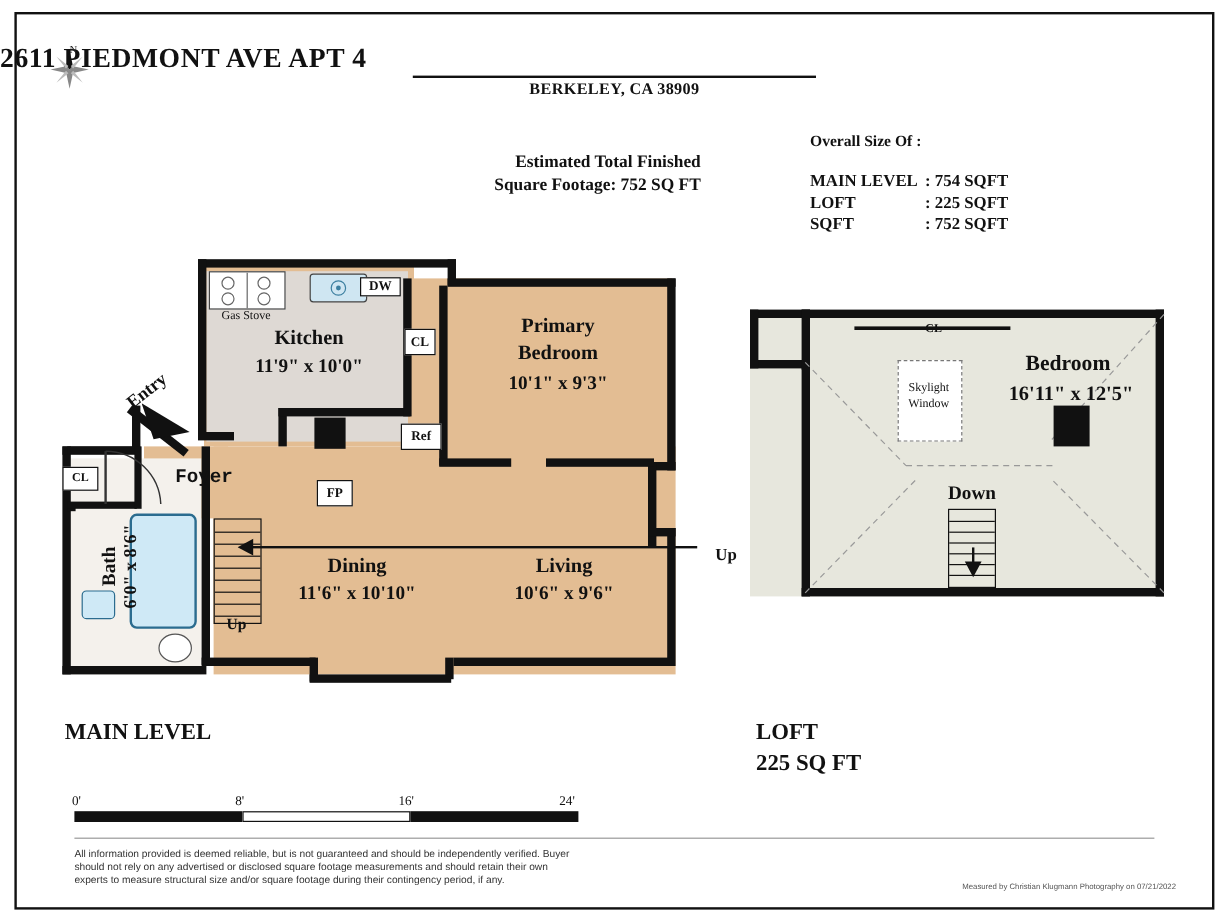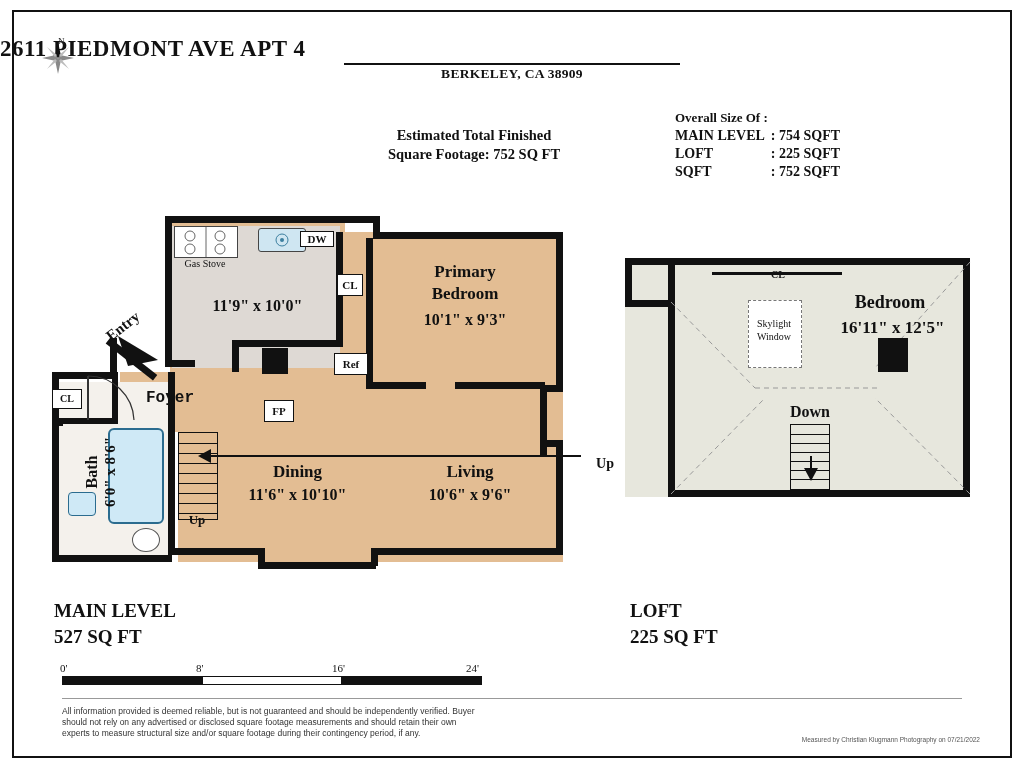--- a/index.html
+++ b/index.html
@@ -56,37 +56,37 @@
     font-weight: bold;
     color: #111;
     letter-spacing: 0.3px;
   }
 
   .est-block {
     position: absolute;
     left: 364px;
     top: 126px;
     width: 220px;
-    text-align: center;
+    text-align: right;
     font-size: 14.5px;
     font-weight: bold;
     line-height: 19px;
     color: #111;
   }
 
   .overall {
     position: absolute;
     left: 675px;
     top: 110px;
     font-size: 13.5px;
     color: #111;
   }
   .overall .oa-title {
     font-weight: bold;
-    margin-bottom: 1px;
+    margin-bottom: 17px;
     font-size: 13px;
   }
   .overall table {
     border-collapse: collapse;
     font-weight: bold;
     font-size: 14px;
   }
   .overall td {
     padding: 1px 0;
     white-space: nowrap;
@@ -404,20 +404,21 @@
     <div class="label" style="left:172px; top:512px; width:50px; font-size:13px; font-weight:bold;">Up</div>
 
     <div class="arrow-line" style="left:206px; top:455px; width:375px;"></div>
     <div style="position:absolute;left:198px;top:448px;">
       <svg width="14" height="16" viewBox="0 0 14 16">
           <polygon points="0,8 13,1 13,15" fill="#111"></polygon>
         </svg>
     </div>
     <div class="label" style="left:585px; top:456px; width:40px; font-size:14px; font-weight:bold;">Up</div>
 
+    <div class="label rm-name" style="left:175px; top:272px; width:165px;">Kitchen</div>
     <div class="label rm-dim" style="left:175px; top:296px; width:165px;">11'9" x 10'0"</div>
 
     <div class="label rm-name" style="left:380px; top:262px; width:170px;">Primary</div>
     <div class="label rm-name" style="left:380px; top:284px; width:170px;">Bedroom</div>
     <div class="label rm-dim" style="left:380px; top:310px; width:170px;">10'1" x 9'3"</div>
 
     <div class="label rm-name" style="left:215px; top:462px; width:165px;">Dining</div>
     <div class="label rm-dim" style="left:210px; top:485px; width:175px;">11'6" x 10'10"</div>
 
     <div class="label rm-name" style="left:390px; top:462px; width:160px;">Living</div>
@@ -473,21 +474,20 @@
     <div style="position:absolute;left:803px;top:456px;">
       <svg width="16" height="26" viewBox="0 0 16 26">
           <line x1="8" y1="0" x2="8" y2="16" stroke="#111" stroke-width="2"></line>
           <polygon points="8,25 1,12 15,12" fill="#111"></polygon>
         </svg>
     </div>
   </div>
 
   <div class="level-label" style="left:54px; top:598px;">
     <div>MAIN LEVEL</div>
-    <div>527   SQ FT</div>
   </div>
   <div class="level-label" style="left:630px; top:598px;">
     <div>LOFT</div>
     <div>225   SQ FT</div>
   </div>
 
   <div class="scalebar">
     <div class="seg" style="left:0; width:140px; background:#111;"></div>
     <div class="seg" style="left:140px; width:140px; background:#ffffff; border:1px solid #111; box-sizing:border-box;"></div>
     <div class="seg" style="left:280px; width:140px; background:#111;"></div>

